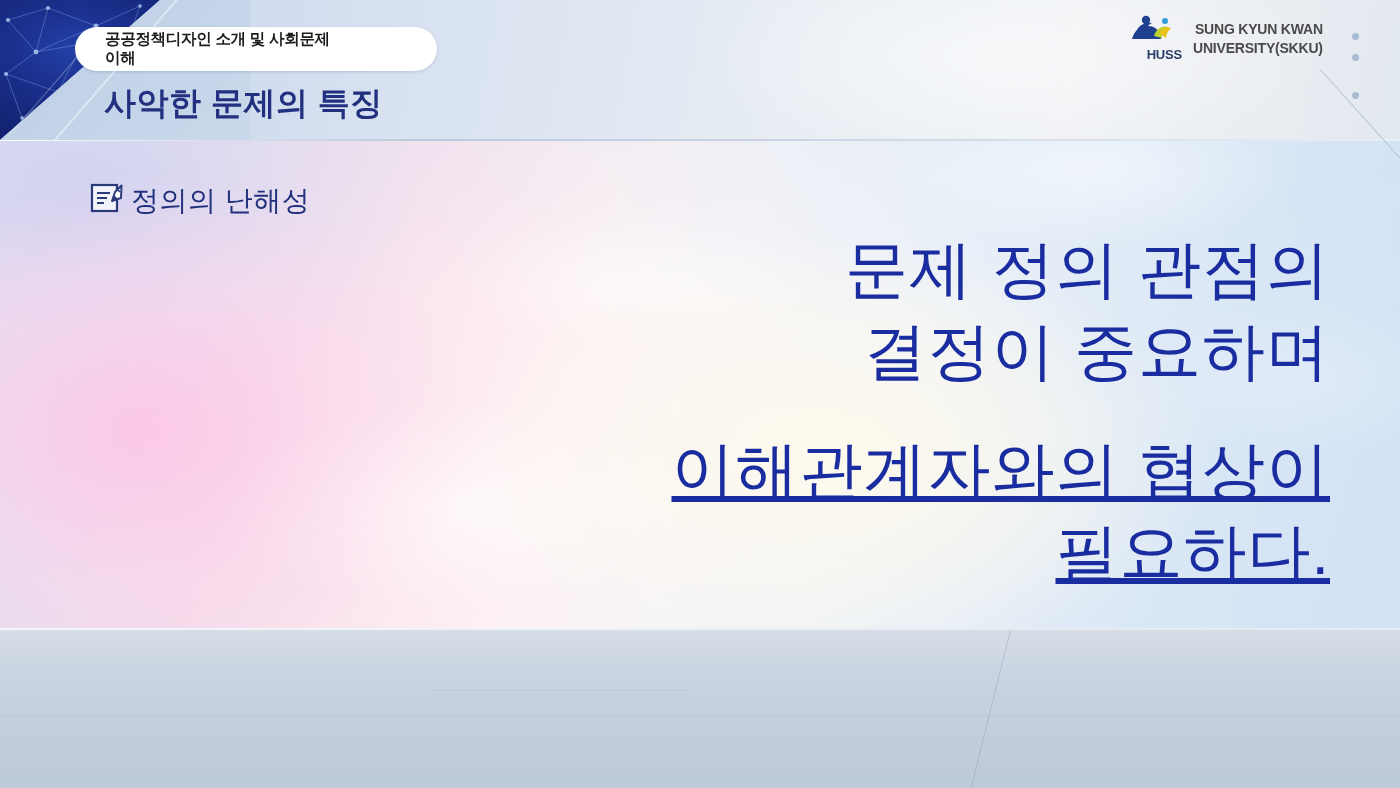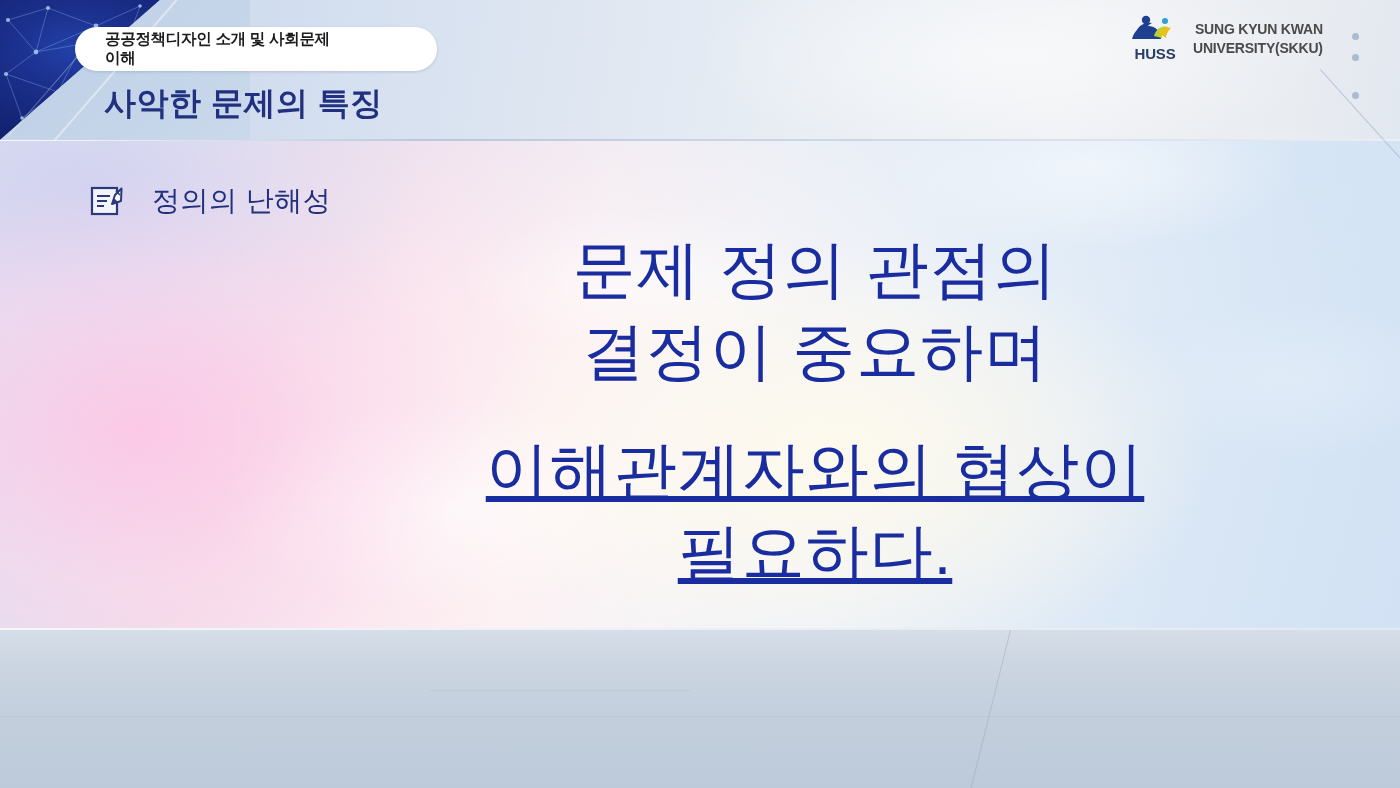--- a/index.html
+++ b/index.html
@@ -222,61 +222,61 @@
   }
   .logo-mark {
     position: relative;
     width: 54px;
     height: 48px;
   }
   .logo-huss-word {
     position: absolute;
     left: 0; bottom: 0;
     width: 54px;
-    text-align: center;
-    font-size: 15px;
+    text-align: right;
+    font-size: 13px;
     font-weight: 800;
     color: #2a3d66;
     letter-spacing: -0.2px;
   }
   .logo-univ {
     font-size: 14px;
     font-weight: 700;
     line-height: 19px;
     color: #4a4a4a;
     letter-spacing: -0.2px;
     white-space: pre-line;
     padding-top: 2px;
     text-align: right;
   }
 
   
   .section-row {
     position: absolute;
     left: 90px; top: 182px;
     display: flex;
-    align-items: center;
-    gap: 28px;
+    align-items: flex-start;
+    gap: 7px;
   }
   .memo-icon { width: 34px; height: 32px; display: block; }
   .section-label {
     font-size: 28px;
     font-weight: 500;
     color: #20307c;
     letter-spacing: 0.5px;
     white-space: nowrap;
   }
 
   
   .body-text {
     position: absolute;
     left: 300px;
     top: 228px;
     width: 1030px;
-    text-align: center;
+    text-align: right;
   }
   .para {
     color: #1a2da0;
     font-weight: 400;
     letter-spacing: 1px;
     white-space: pre-line;
   }
   .para-1 {
     font-size: 63px;
     line-height: 82px;

